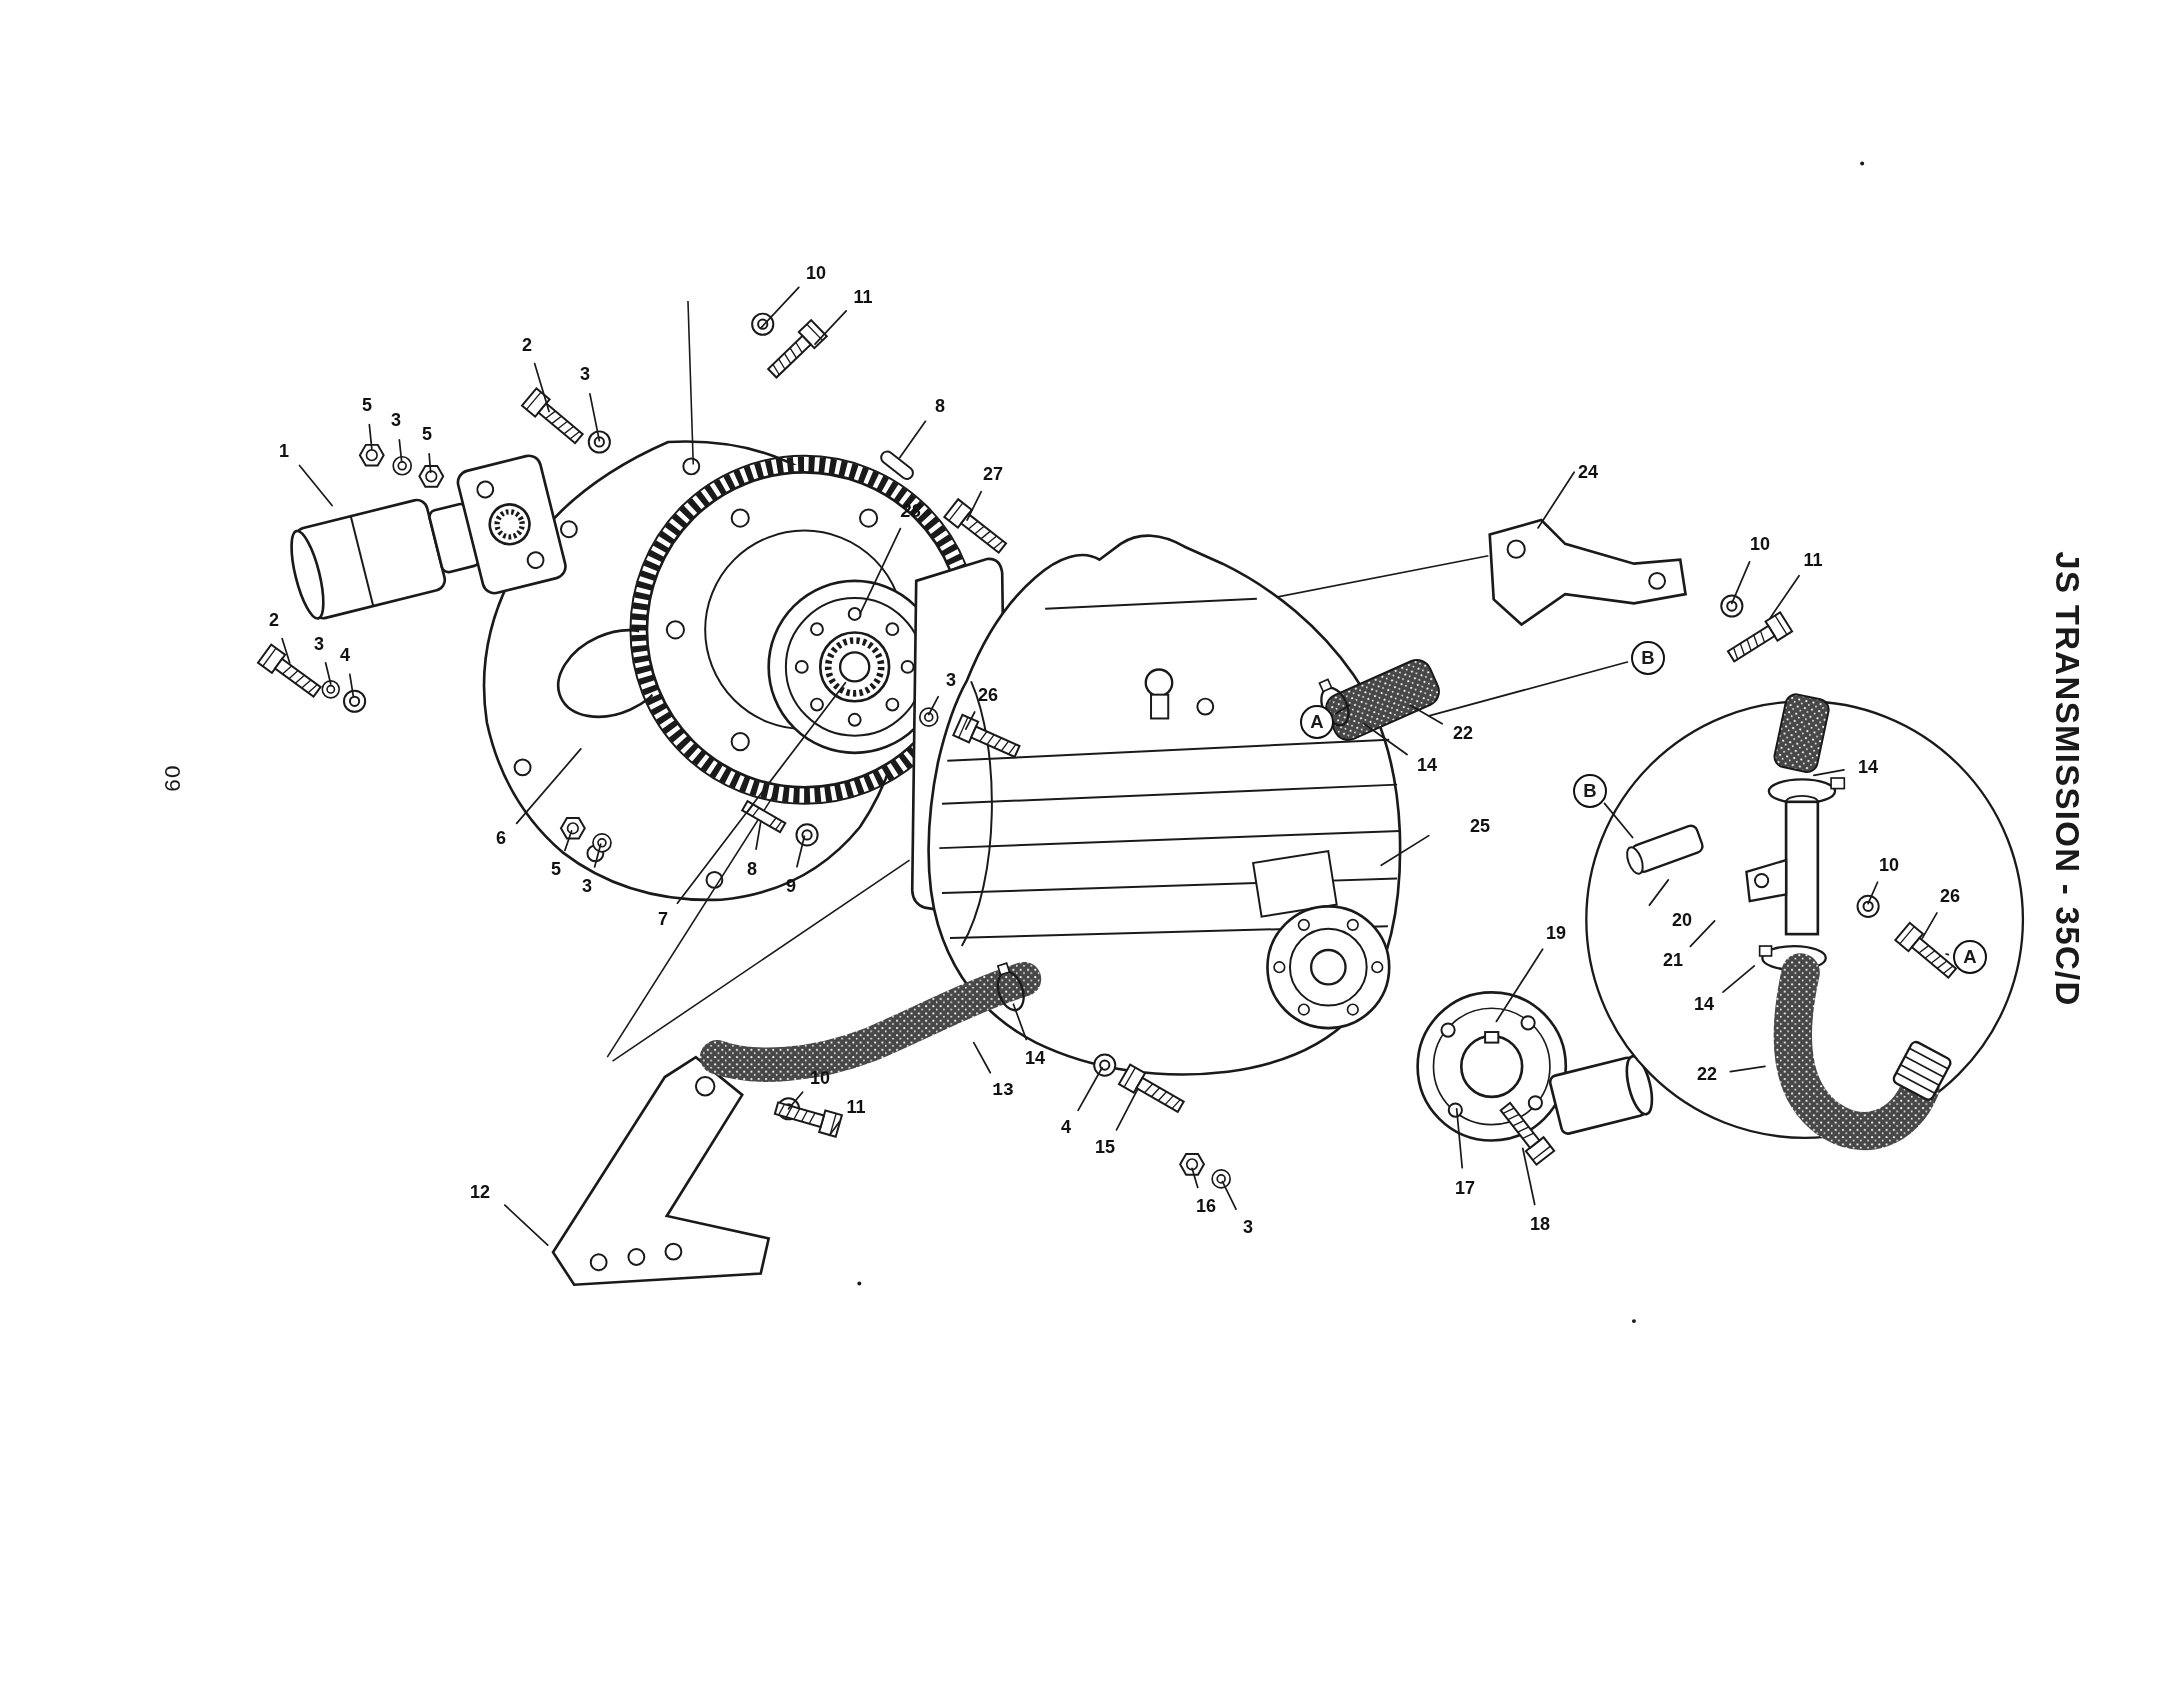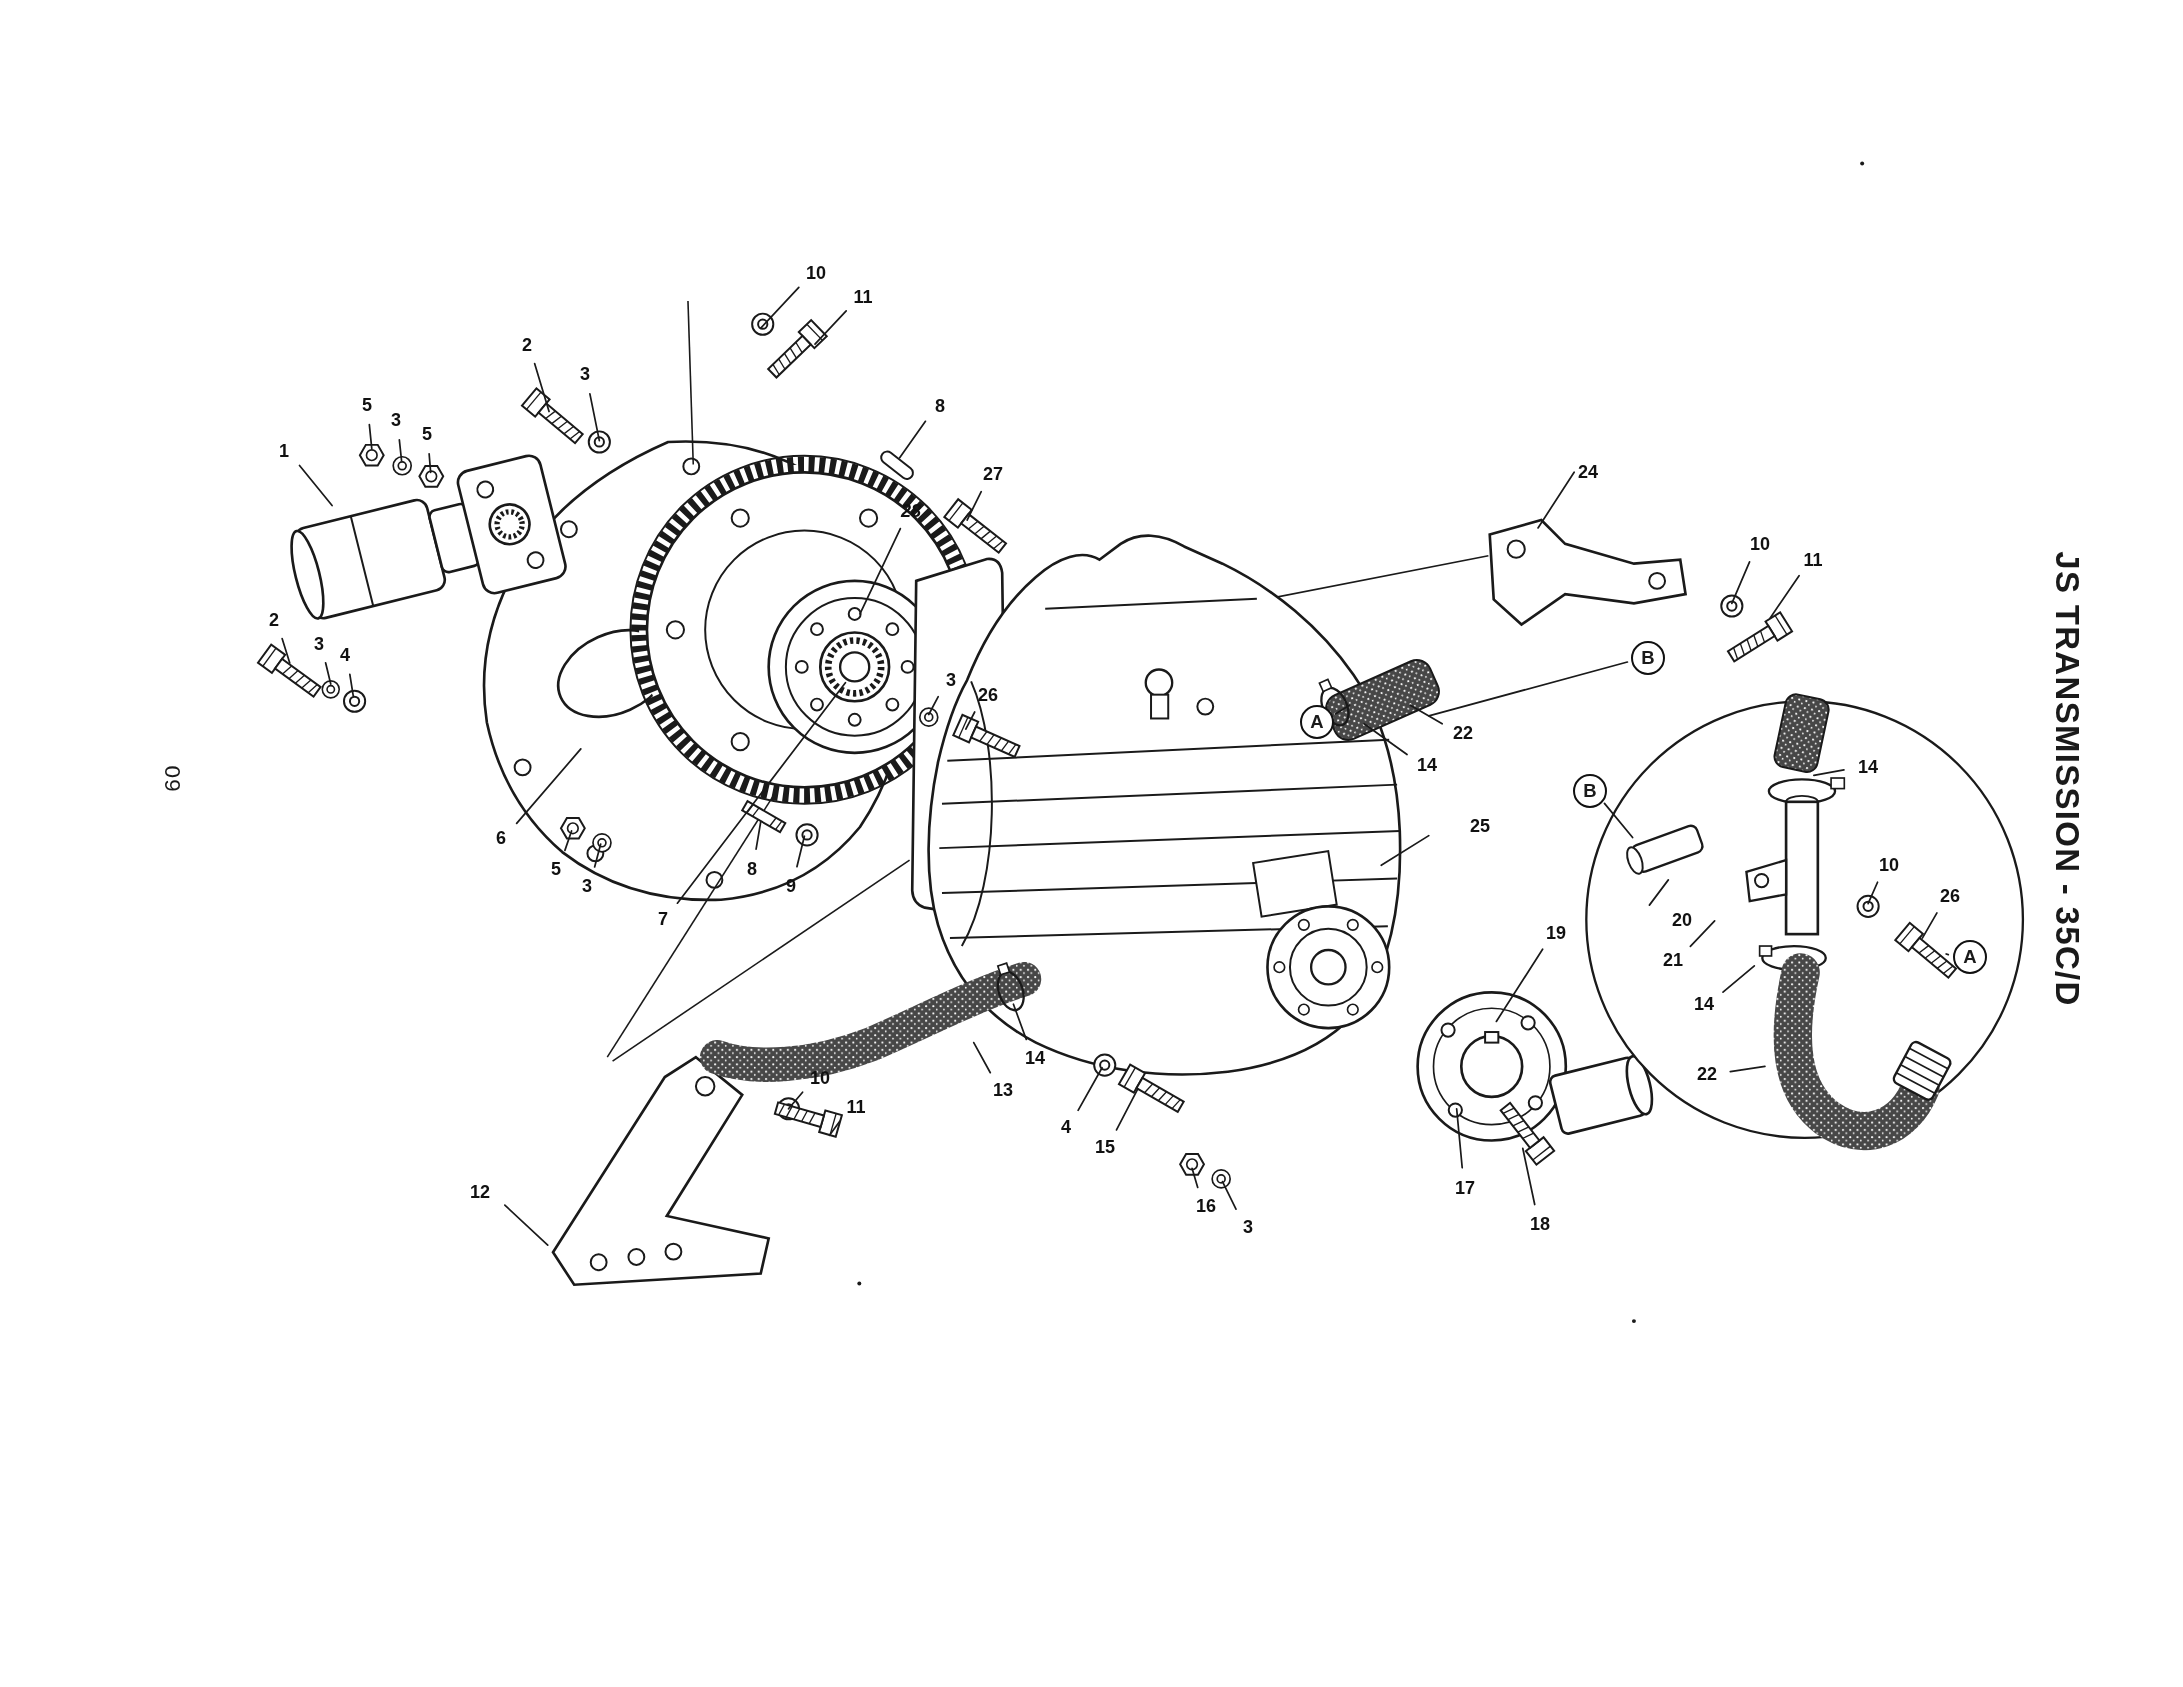--- a/index.html
+++ b/index.html
@@ -377,21 +377,21 @@
       <div class="callout" style="left: 1480px; top: 826px;">25</div>
       <div class="callout" style="left: 1556px; top: 933px;">19</div>
       <div class="callout" style="left: 1634px; top: 920px; margin-left: 48px;">20</div>
       <div class="callout" style="left: 1673px; top: 960px;">21</div>
       <div class="callout" style="left: 1889px; top: 865px;">10</div>
       <div class="callout" style="left: 1950px; top: 896px;">26</div>
       <div class="callout" style="left: 1868px; top: 767px;">14</div>
       <div class="callout" style="left: 1704px; top: 1004px;">14</div>
       <div class="callout" style="left: 1707px; top: 1074px;">22</div>
       <div class="callout" style="left: 1035px; top: 1058px;">14</div>
-      <div class="callout" style="left: 1003px; top: 1090px;">13</div>
+      <div class="callout" style="left: 1003px; top: 1090px; font-family: Liberation Mono, monospace;">13</div>
       <div class="callout" style="left: 1066px; top: 1127px;">4</div>
       <div class="callout" style="left: 1105px; top: 1147px;">15</div>
       <div class="callout" style="left: 1206px; top: 1206px;">16</div>
       <div class="callout" style="left: 1248px; top: 1227px;">3</div>
       <div class="callout" style="left: 1465px; top: 1188px;">17</div>
       <div class="callout" style="left: 1540px; top: 1224px;">18</div>
       <div class="callout" style="left: 820px; top: 1078px;">10</div>
       <div class="callout" style="left: 856px; top: 1107px;">11</div>
       <div class="callout" style="left: 480px; top: 1192px;">12</div>
       <div class="letter" style="left: 1317px; top: 722px;">A</div>

